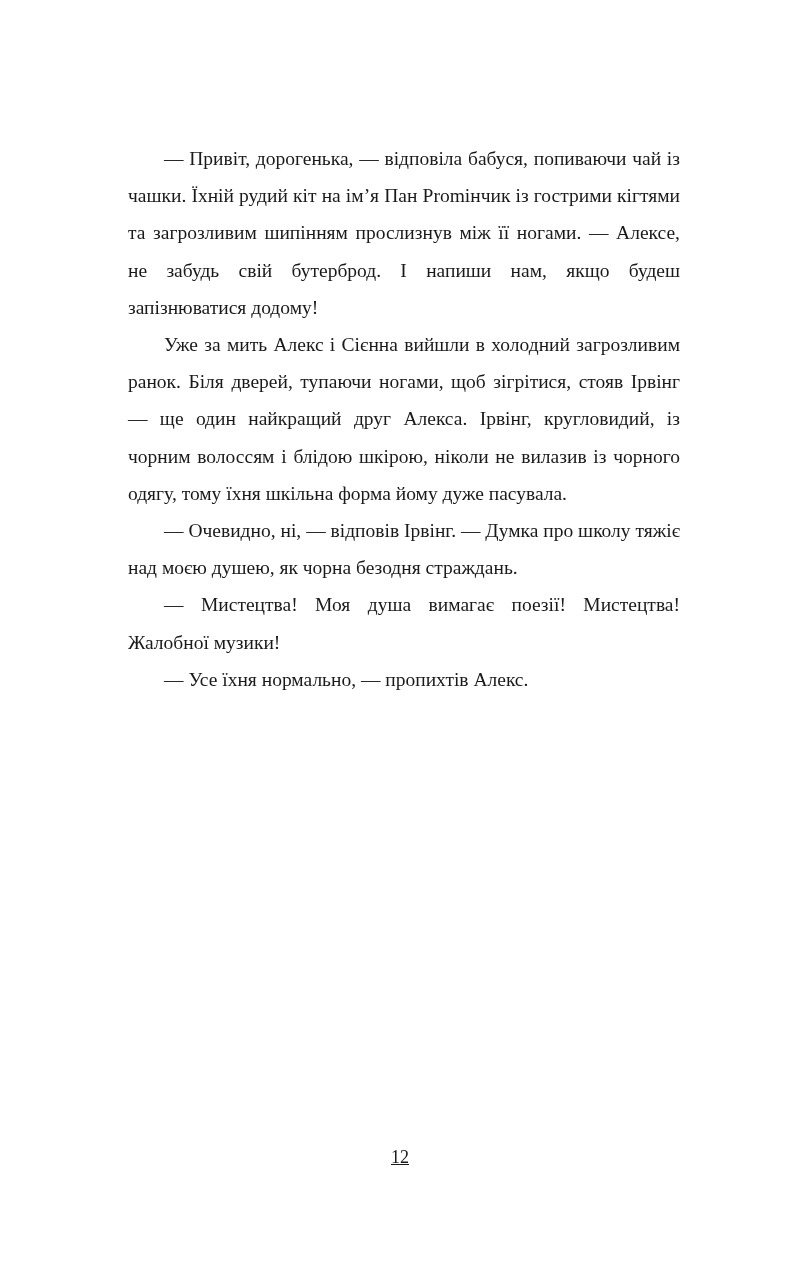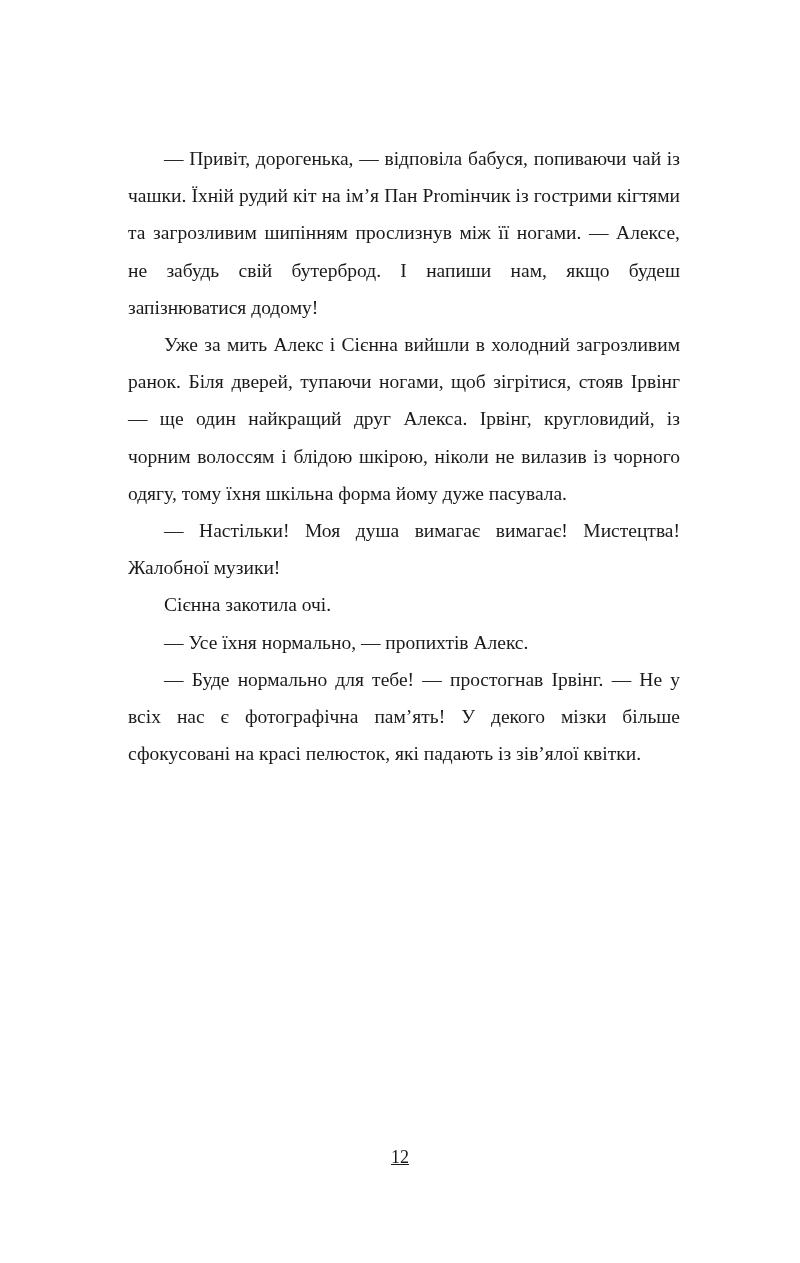--- a/index.html
+++ b/index.html
@@ -46,20 +46,19 @@
     text-decoration: underline;
   }
 </style>
 </head>
 <body>
 
 <div class="page">
   <div class="body-text">
     <p>— Привіт, дорогенька, — відповіла бабуся, попиваючи чай із чашки. Їхній рудий кіт на ім’я Пан Promінчик із гострими кігтями та загрозливим шипінням прослизнув між її ногами. — Алексе, не забудь свій бутерброд. І напиши нам, якщо будеш запізнюватися додому!</p>
     <p>Уже за мить Алекс і Сієнна вийшли в холодний загрозливим ранок. Біля дверей, тупаючи ногами, щоб зігрітися, стояв Ірвінг — ще один найкращий друг Алекса. Ірвінг, кругловидий, із чорним волоссям і блідою шкірою, ніколи не вилазив із чорного одягу, тому їхня шкільна форма йому дуже пасувала.</p>
-    <p>— Настільки! Моя душа вимагає вимагає! Мистецтва! Жалобної музики!</p>
-    <p>Сієнна закотила очі.</p>
+    <p>— Очевидно, ні, — відповів Ірвінг. — Думка про школу тяжіє над моєю душею, як чорна безодня страждань.</p>
+    <p>— Мистецтва! Моя душа вимагає поезії! Мистецтва! Жалобної музики!</p>
     <p>— Усе їхня нормально, — пропихтів Алекс.</p>
-    <p>— Буде нормально для тебе! — простогнав Ірвінг. — Не у всіх нас є фотографічна пам’ять! У декого мізки більше сфокусовані на красі пелюсток, які падають із зів’ялої квітки.</p>
   </div>
 </div>
 
 <div class="page-number">12</div>
 
 </body></html>

